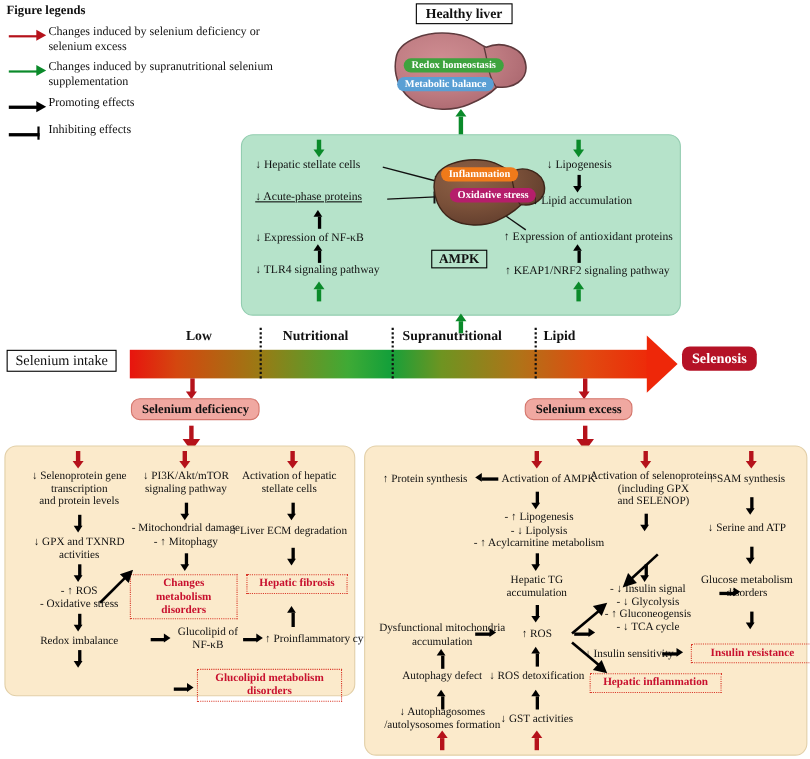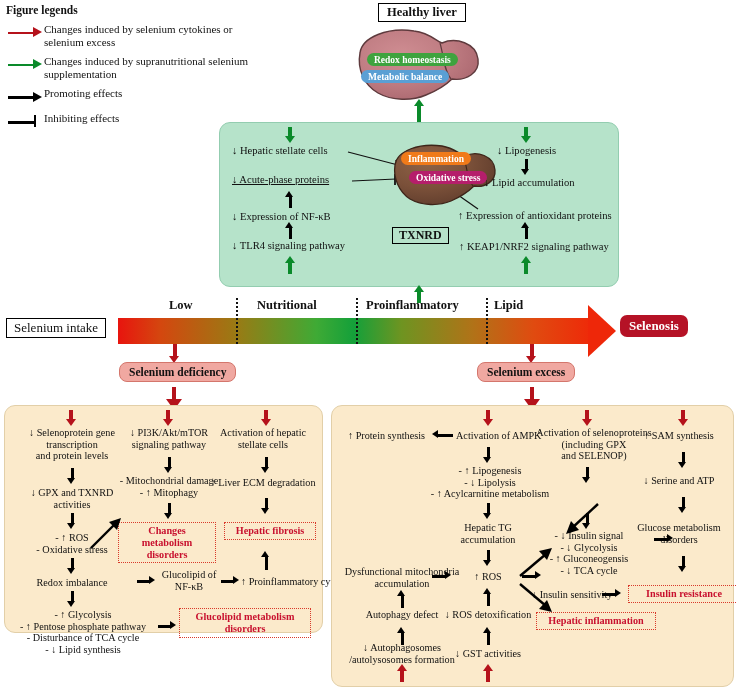--- a/index.html
+++ b/index.html
@@ -80,21 +80,21 @@
 <body>
 
 <div class="abs" id="legend">
   <div class="title">Figure legends</div>
 
   <div class="leg-row">
     <div class="leg-art">
       <div class="arrow-line" style="background:#b5121b"></div>
       <div class="arrow-head" style="border-left:9px solid #b5121b"></div>
     </div>
-    <div class="leg-txt">Changes induced by selenium cytokines or selenium excess</div>
+    <div class="leg-txt">Changes induced by selenium deficiency or selenium excess</div>
   </div>
 
   <div class="leg-row">
     <div class="leg-art">
       <div class="arrow-line" style="background:#0a8a2a"></div>
       <div class="arrow-head" style="border-left:9px solid #0a8a2a"></div>
     </div>
     <div class="leg-txt">Changes induced by supranutritional selenium supplementation</div>
   </div>
 
@@ -165,21 +165,21 @@
       </defs>
       <path d="M5 24 C7 9, 30 2, 52 5 C64 7, 69 13, 75 15 C87 9, 104 15, 105 29
                C106 40, 95 47, 84 45 C77 52, 70 56, 61 60 C49 65, 32 65, 20 58
                C9 51, 3 37, 5 24 Z" fill="url(#lv2)" stroke="#3d2519" stroke-width="1.3"></path>
       <path d="M74 15 C77 27, 77 38, 83 45" fill="none" stroke="#3d2519" stroke-width="1.1"></path>
     </svg>
   </div>
   <div class="tag" style="background:#f07a1a;left:181px;top:29px;">Inflammation</div>
   <div class="tag" style="background:#b51e6b;left:189px;top:48px;">Oxidative stress</div>
 
-  <div id="masld-label">TXNRD</div>
+  <div id="masld-label">AMPK</div>
 
   <div class="t" style="left:12px;top:22px;">↓ Hepatic stellate cells</div>
   <div class="t" style="left:12px;top:51px;text-decoration:underline;">↓ Acute-phase proteins</div>
   <div class="t" style="left:12px;top:88px;">↓ Expression of NF-κB</div>
   <div class="t" style="left:12px;top:117px;">↓ TLR4 signaling pathway</div>
 
   <div class="t" style="left:277px;top:22px;">↓ Lipogenesis</div>
   <div class="t" style="left:264px;top:54px;">↓ Lipid accumulation</div>
   <div class="t" style="left:238px;top:87px;">↑ Expression of antioxidant proteins</div>
   <div class="t" style="left:239px;top:118px;">↑ KEAP1/NRF2 signaling pathway</div>
@@ -221,21 +221,21 @@
 
 <div class="abs" style="left:413px;top:285px;width:12px;height:18px;">
   <div class="g-stem" style="left:4.3px;top:7px;height:11px;"></div>
   <div class="g-up" style="left:1px;top:0;"></div>
 </div>
 
 <div class="abs" id="scale-zone">
 
   <div class="scale-label" style="left:169px;top:2px;">Low</div>
   <div class="scale-label" style="left:257px;top:2px;">Nutritional</div>
-  <div class="scale-label" style="left:366px;top:2px;">Proinflammatory</div>
+  <div class="scale-label" style="left:366px;top:2px;">Supranutritional</div>
   <div class="scale-label" style="left:494px;top:2px;">Lipid</div>
 
   <div id="intake-box">Selenium intake</div>
   <div id="gradient-bar"></div>
   <div id="gradient-head"></div>
   <div id="selenosis">Selenosis</div>
 
   <div class="dotted-div" style="left:236px;"></div>
   <div class="dotted-div" style="left:356px;"></div>
   <div class="dotted-div" style="left:486px;"></div>
@@ -300,26 +300,20 @@
   </div>
   <div class="abs" style="left:61px;top:152px;width:12px;height:17px;">
     <div class="k-stem" style="left:4.5px;top:0;height:11px;"></div>
       <div class="k-down" style="left:1.4px;top:10px;"></div>
     </div>
   <div class="t ctr" style="left:6px;top:171px;width:122px;">Redox imbalance</div>
   <div class="abs" style="left:61px;top:185px;width:12px;height:17px;">
     <div class="k-stem" style="left:4.5px;top:0;height:11px;"></div>
       <div class="k-down" style="left:1.4px;top:10px;"></div>
     </div>
-  <div class="t ctr" style="left:2px;top:203px;width:152px;white-space:normal;">
-    <span style="white-space:pre-line;">- ↑ Glycolysis
-- ↑ Pentose phosphate pathway
-- Disturbance of TCA cycle
-- ↓ Lipid synthesis</span>
-  </div>
 
   <div class="t ctr" style="left:105px;top:21px;width:118px;white-space:normal;">
     <span style="white-space:pre-line;">↓ PI3K/Akt/mTOR
 signaling pathway</span>
   </div>
   <div class="abs" style="left:158px;top:51px;width:12px;height:17px;">
     <div class="k-stem" style="left:4.5px;top:0;height:11px;"></div>
       <div class="k-down" style="left:1.4px;top:10px;"></div>
     </div>
   <div class="t ctr" style="left:100px;top:69px;width:128px;white-space:normal;">

